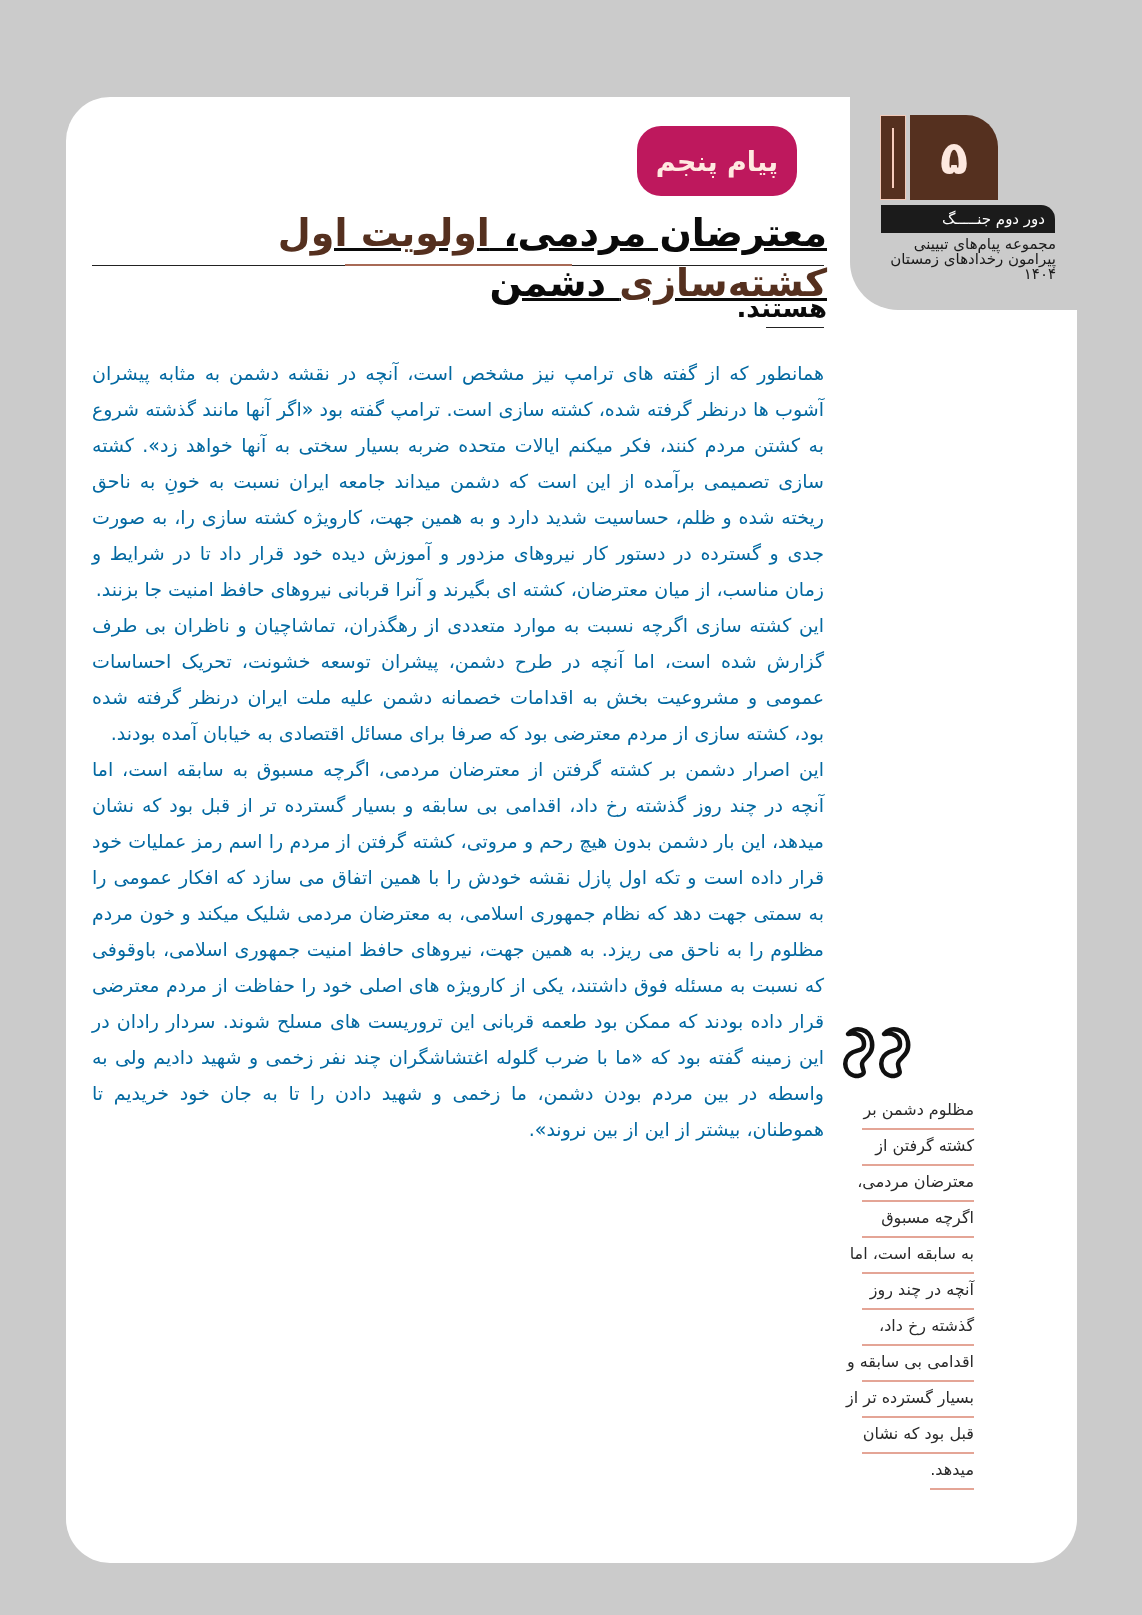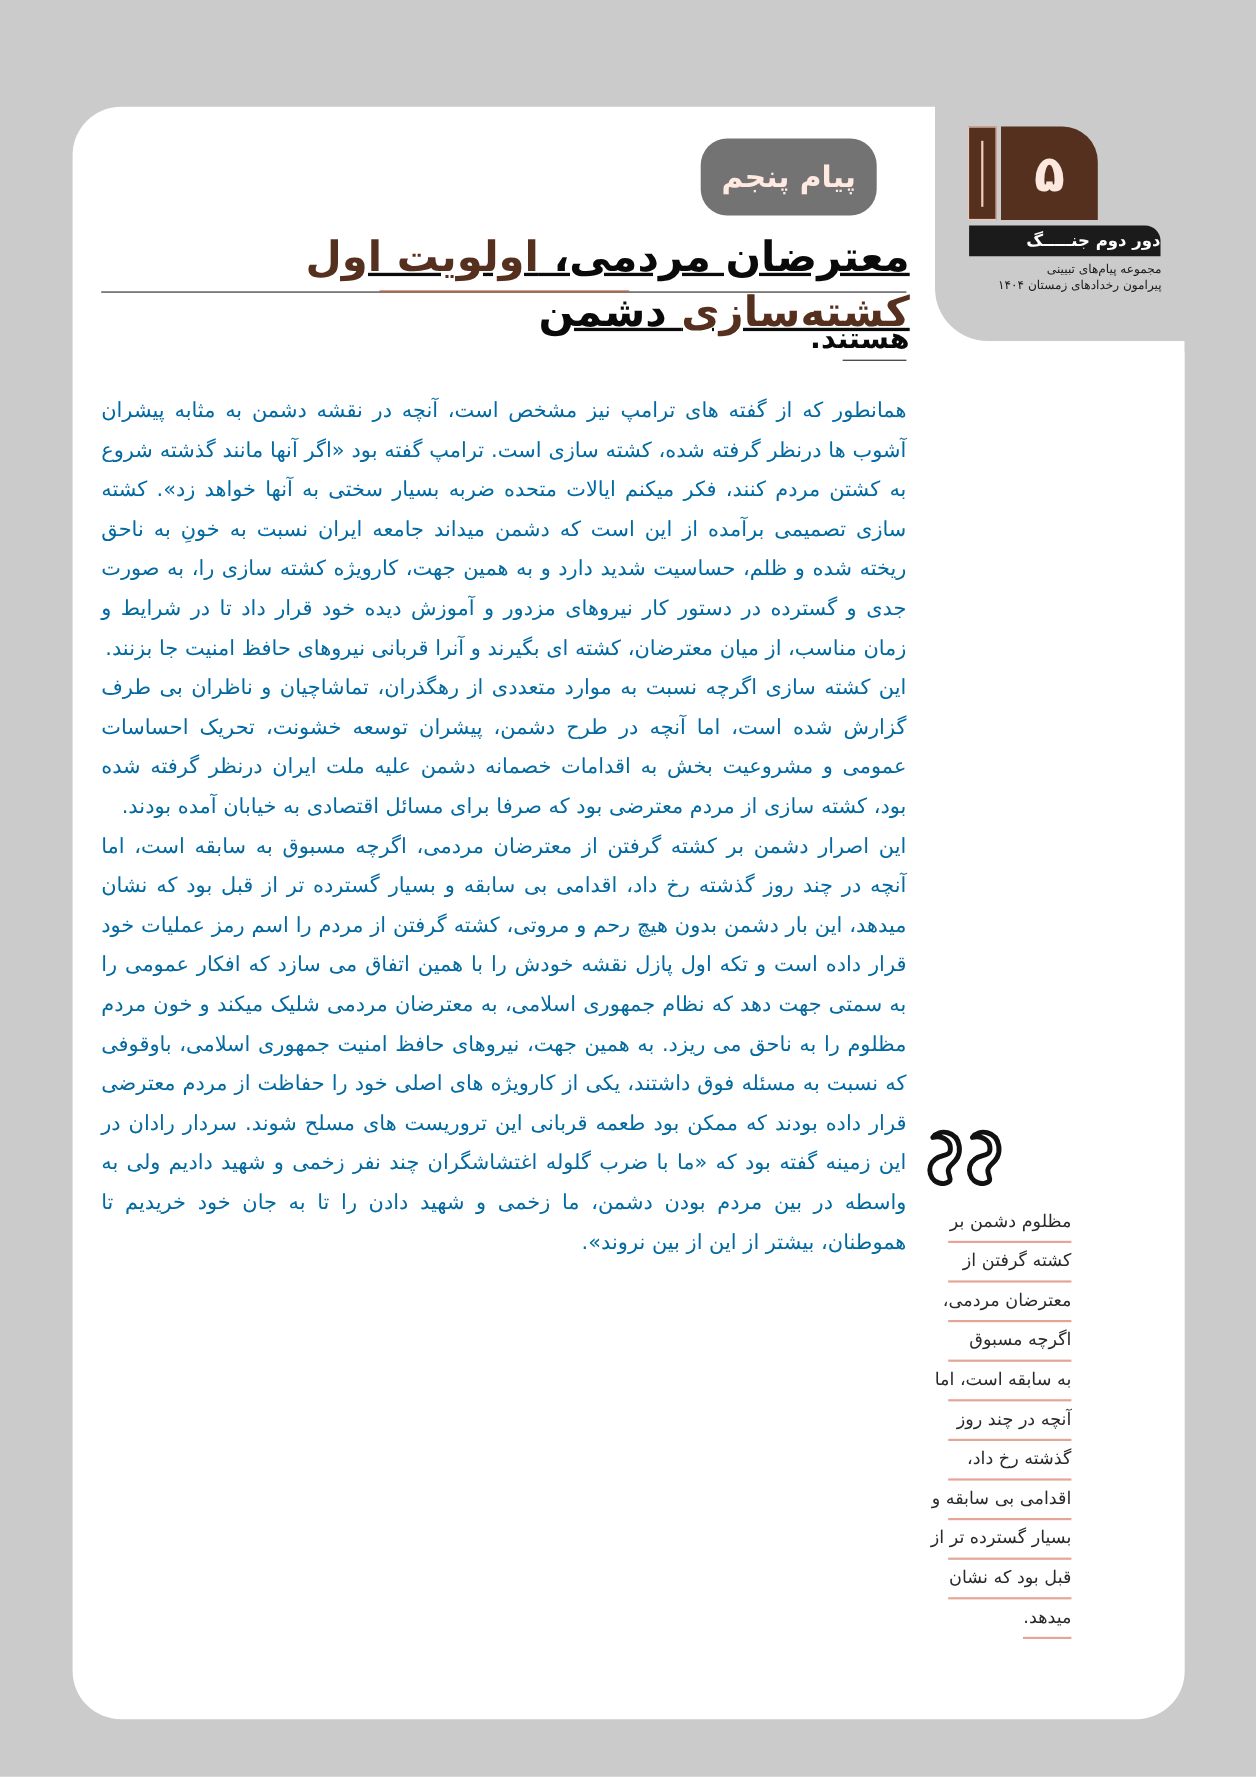--- a/index.html
+++ b/index.html
@@ -57,36 +57,37 @@
       position: absolute; left: 0; top: 0; width: 100%; height: 100%;
       display: flex; align-items: center; justify-content: center;
       color: #fde8df; font-size: 46px; font-weight: bold;
     }
     .logo-bar {
       position: absolute; left: 1px; top: 90px;
       width: 174px; height: 28px;
       background: #1b1b1b;
       border-top-right-radius: 14px;
       color: #ffffff;
-      font-size: 15px; font-weight: bold;
+      font-size: 15px; font-weight: normal;
       display: flex; align-items: center; justify-content: flex-start;
+      padding-right: 10px;
       text-align: center;
     }
     .logo-sub {
       position: absolute; left: 0; top: 122px; width: 176px;
-      font-size: 11px; color: #1a1a1a; line-height: 15px;
+      font-size: 15px; color: #1a1a1a; line-height: 15px;
       text-align: right;
     }
 
     
     .pill {
       position: absolute;
       left: 637px; top: 126px;
       width: 160px; height: 70px;
-      background: #737373;
+      background: #be185d;
       border-radius: 24px;
       color: #ffe9e0;
       font-size: 27px; font-weight: bold;
       display: flex; align-items: center; justify-content: center;
     }
 
     
     .title {
       position: absolute;
       right: 315px; top: 208px;

